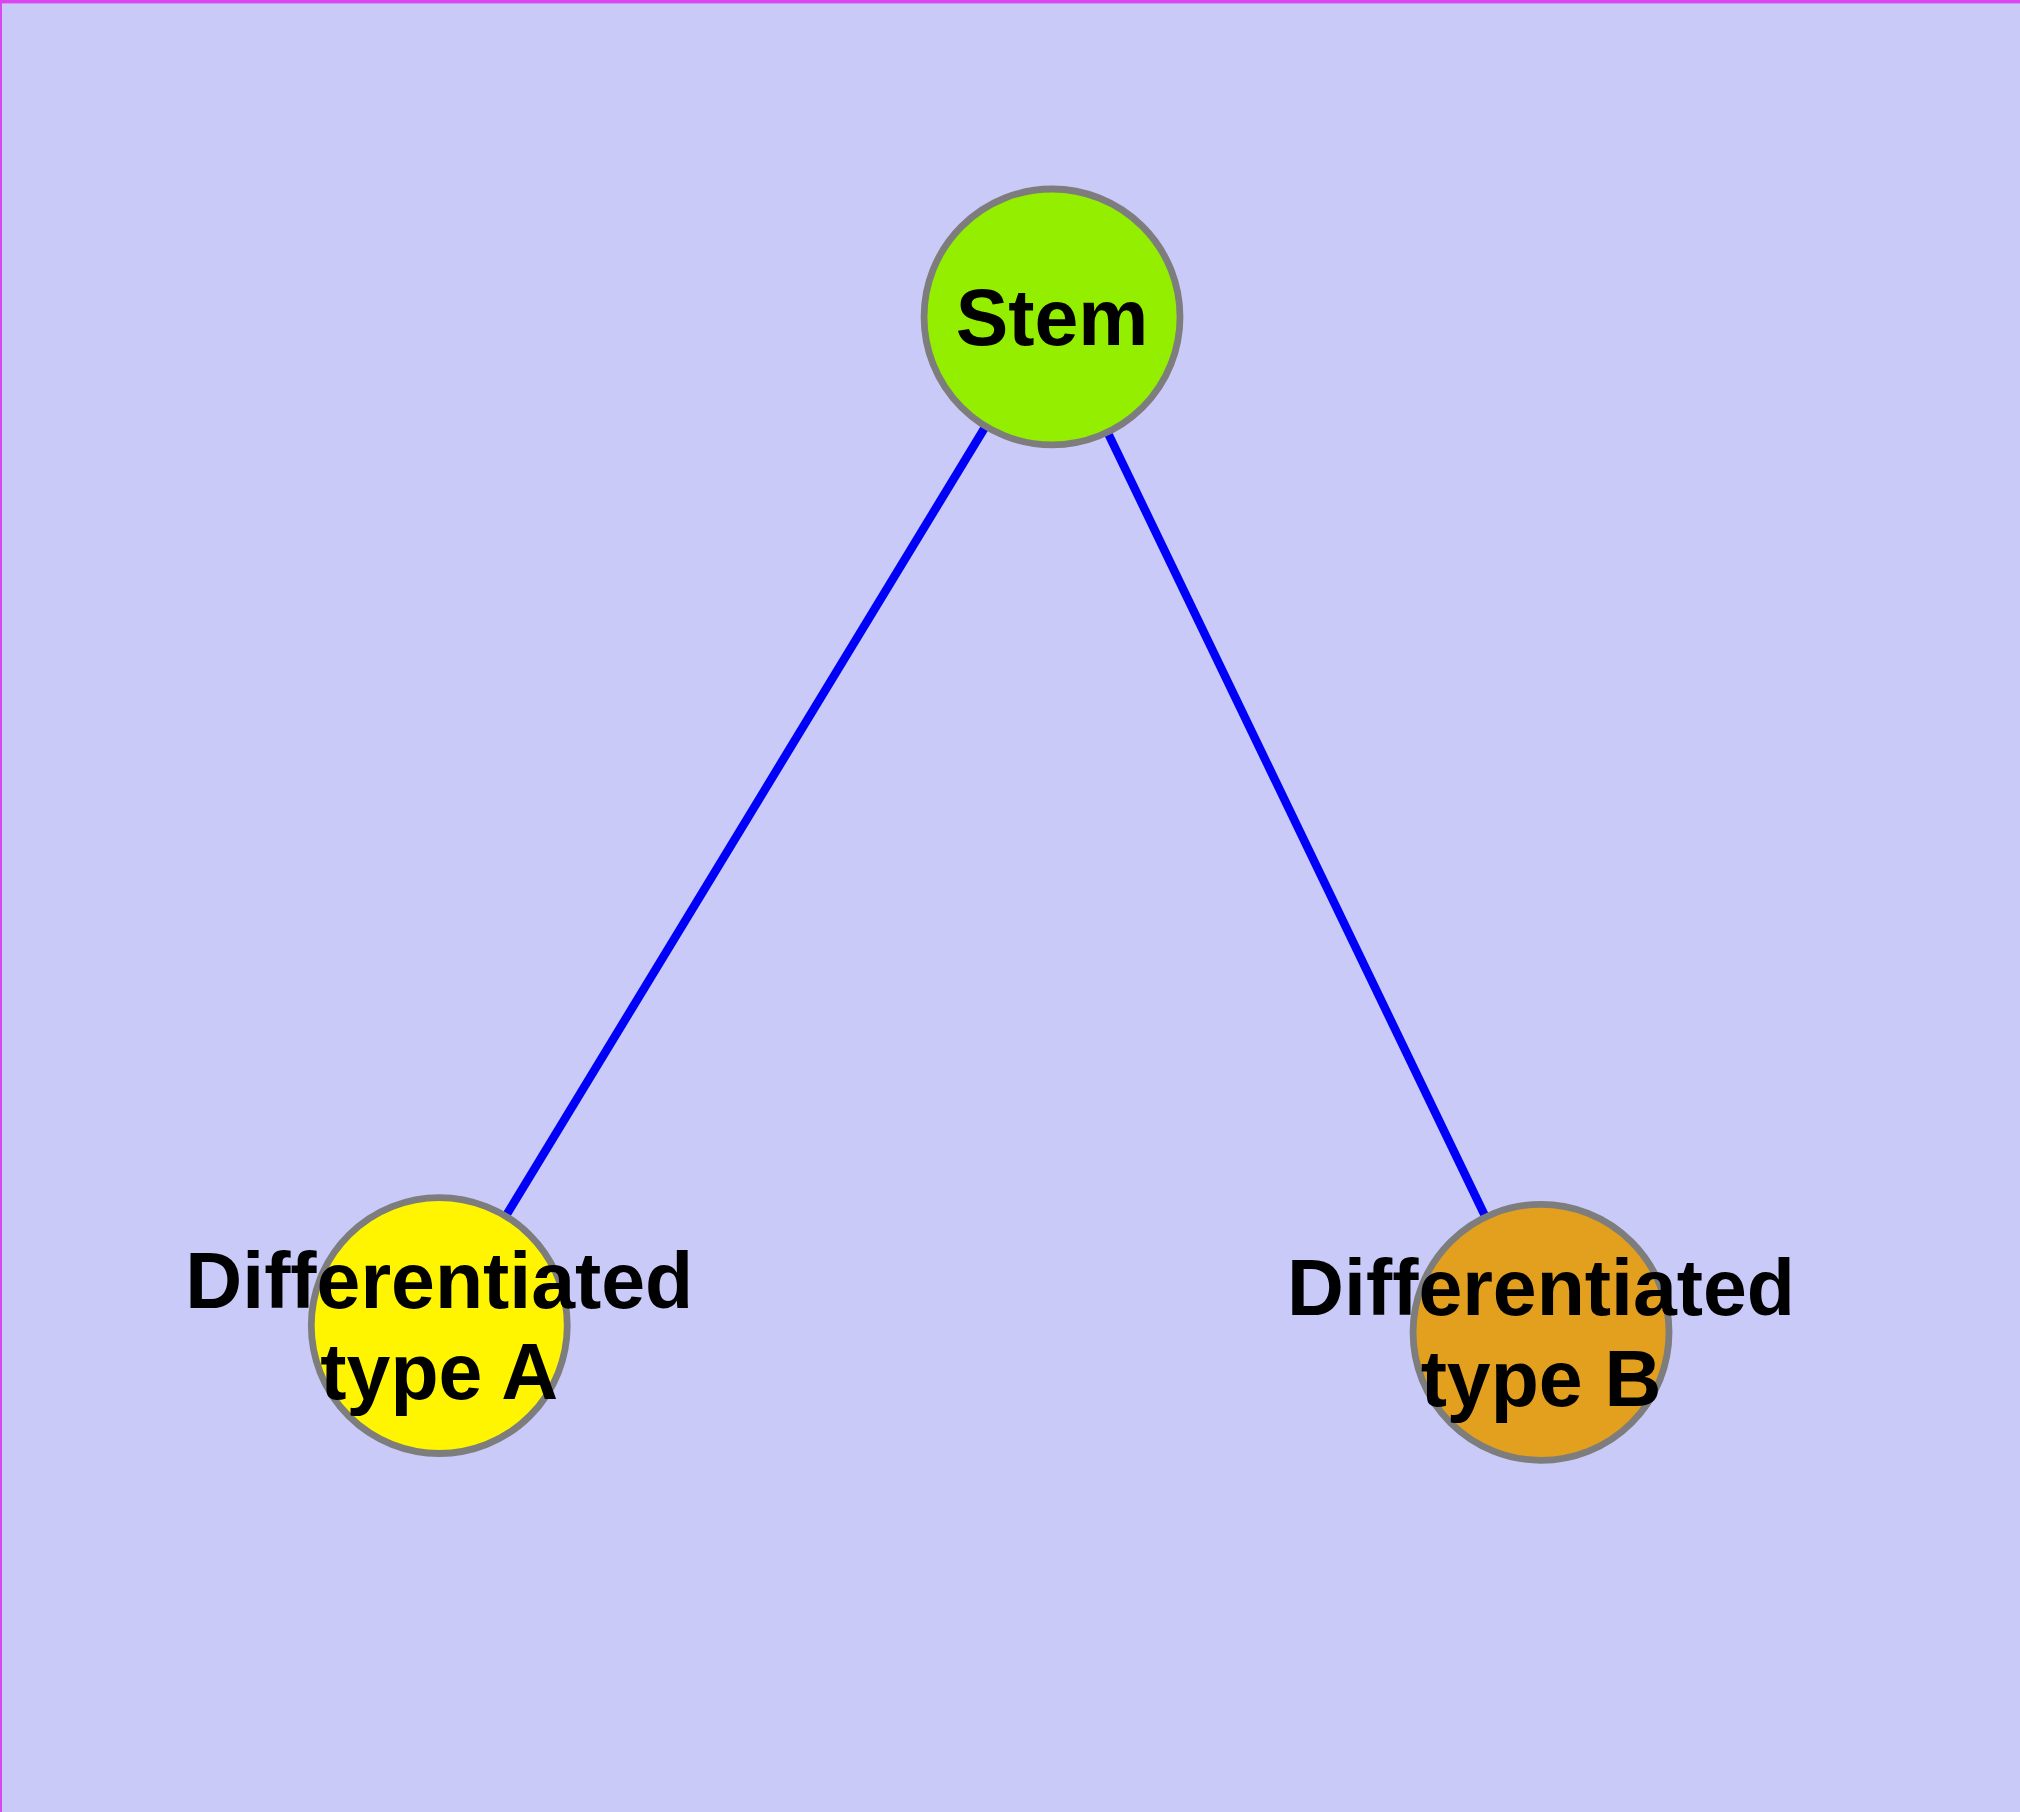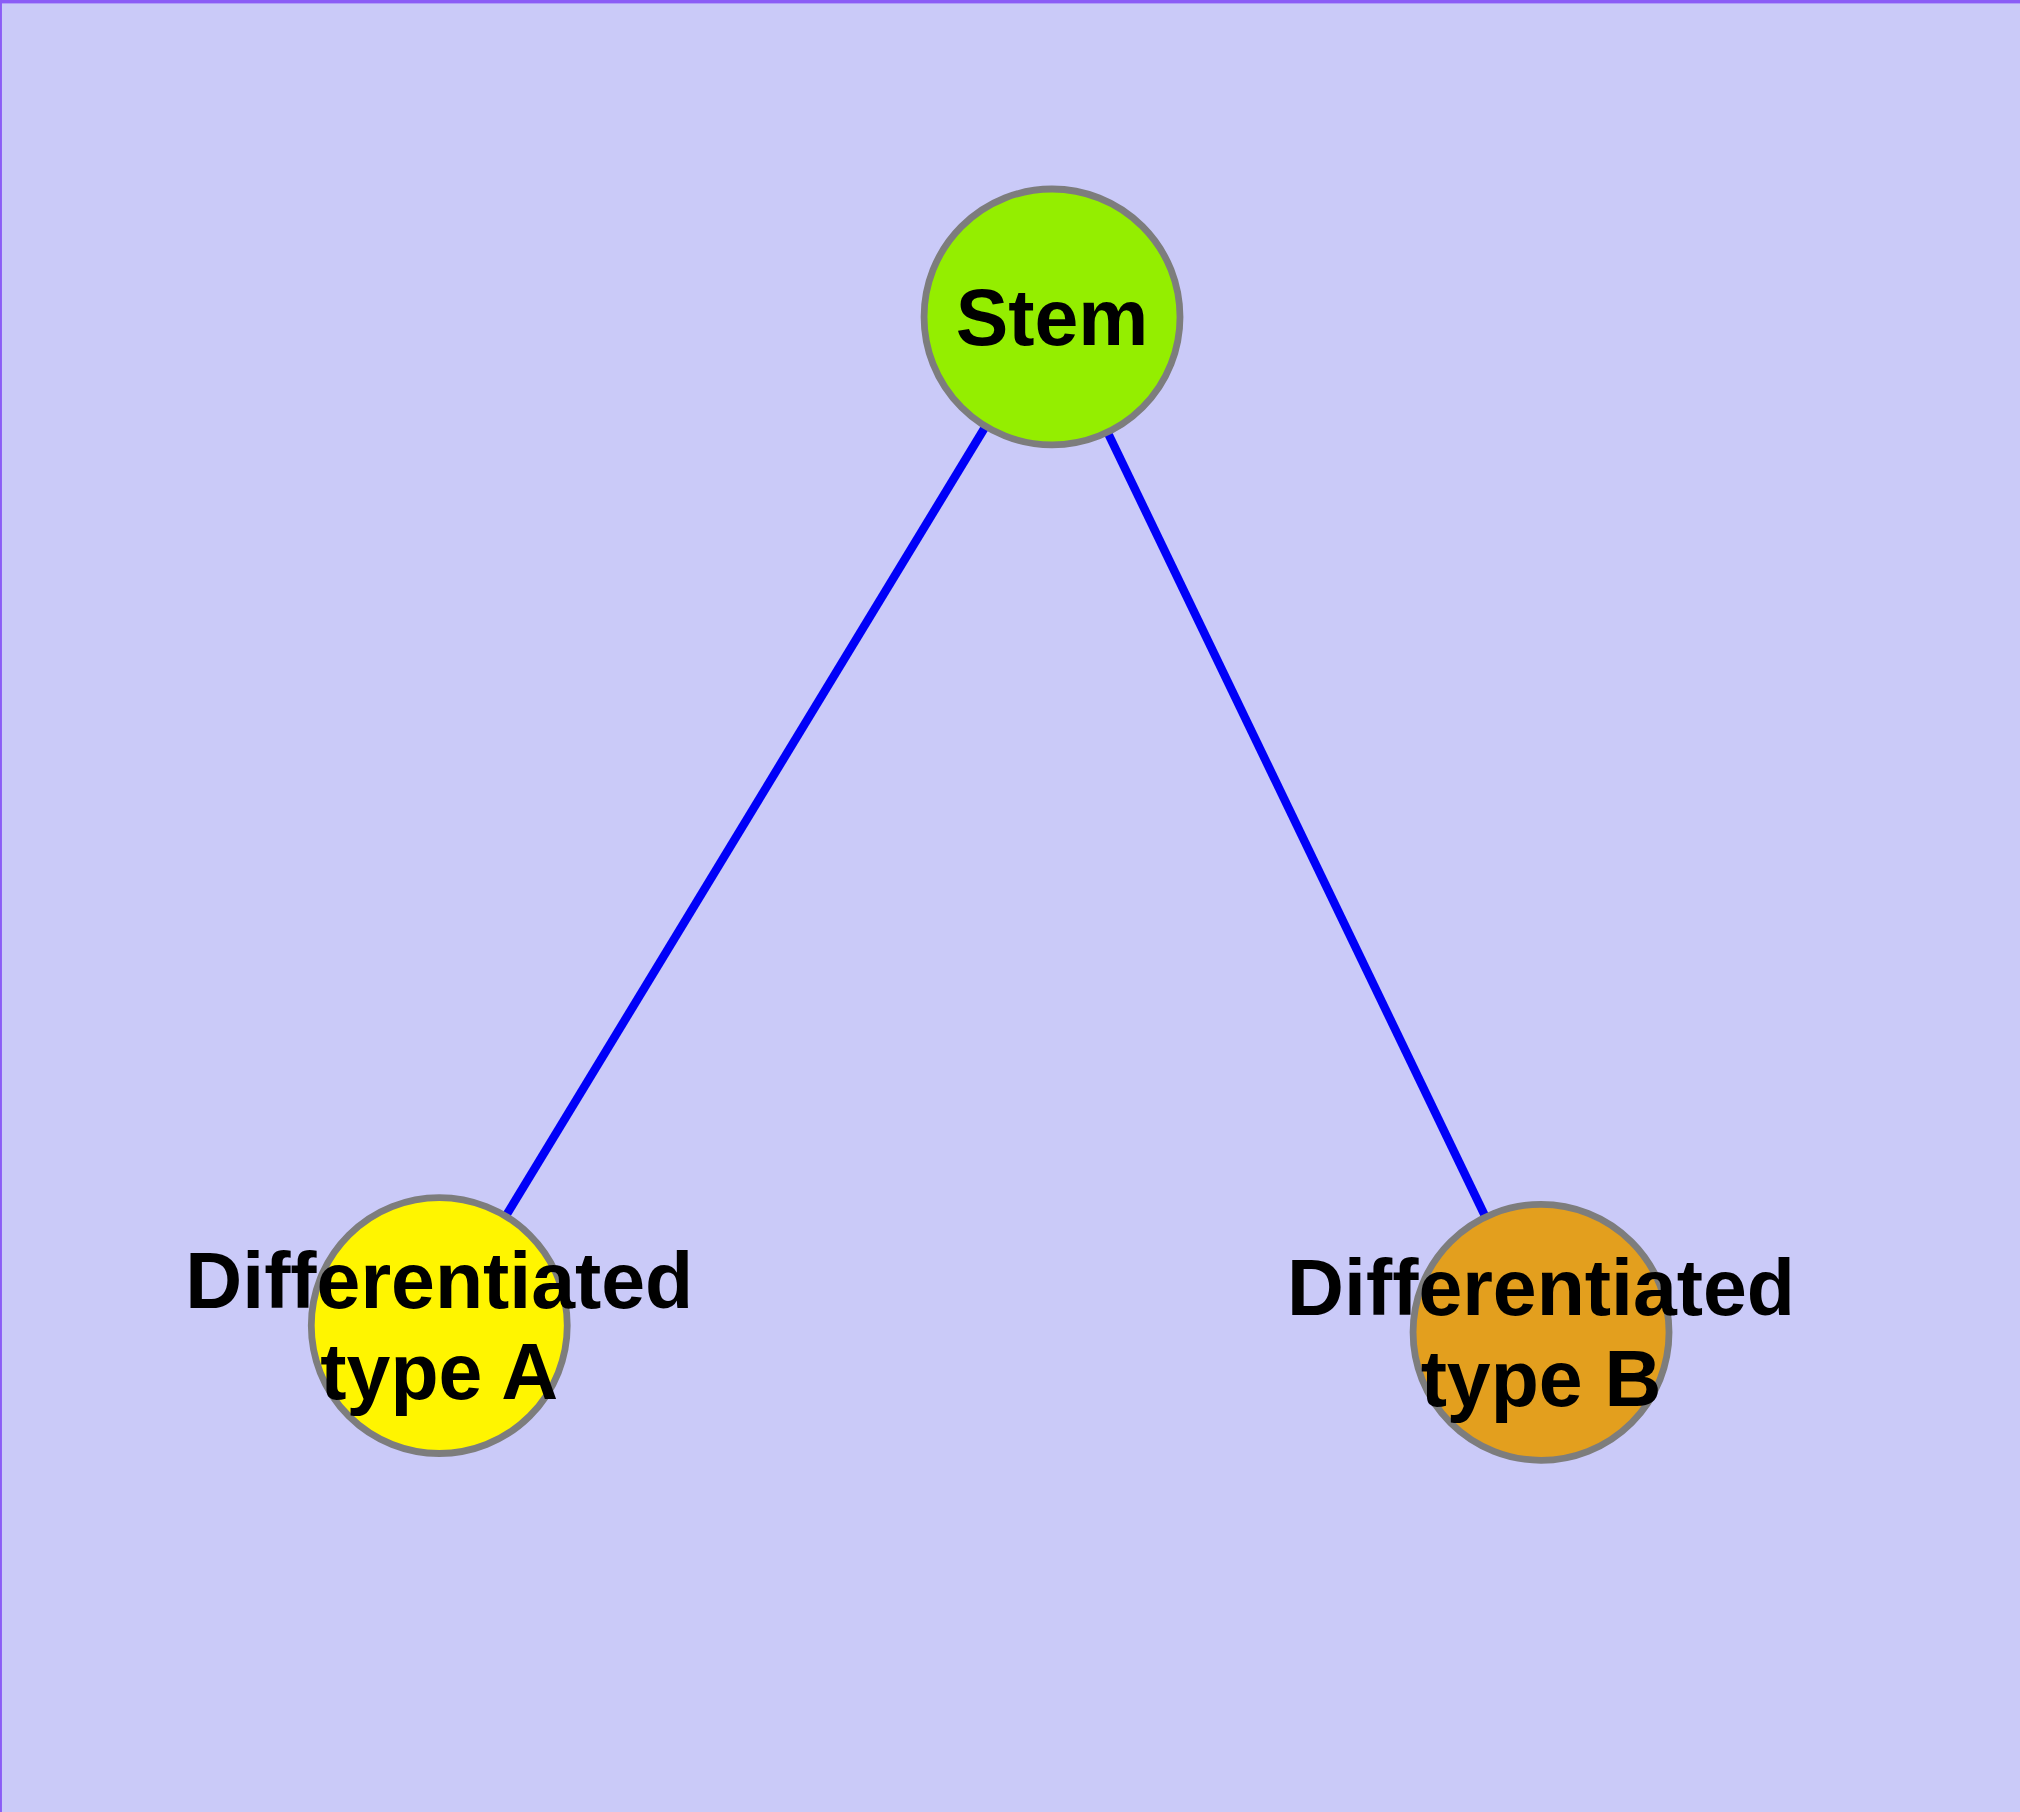--- a/index.html
+++ b/index.html
@@ -5,21 +5,21 @@
   html, body {
     margin: 0;
     padding: 0;
     background: #ffffff;
     font-family: "Liberation Sans", sans-serif;
   }
   .stage {
     position: relative;
     width: 2021px;
     height: 1812px;
-    background: #8b5cf6;
+    background: #d946ef;
     overflow: hidden;
   }
   .stage svg {
     position: absolute;
     top: 0;
     left: 0;
     display: block;
   }
   .node-label {
     font-family: "Liberation Sans", sans-serif;

